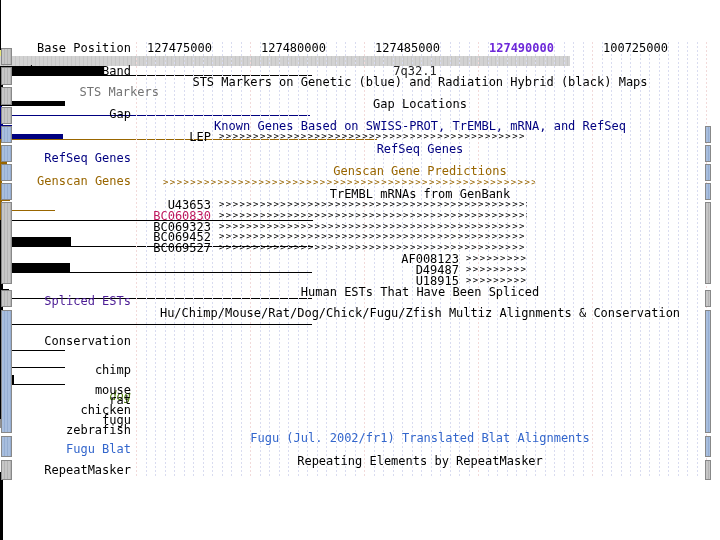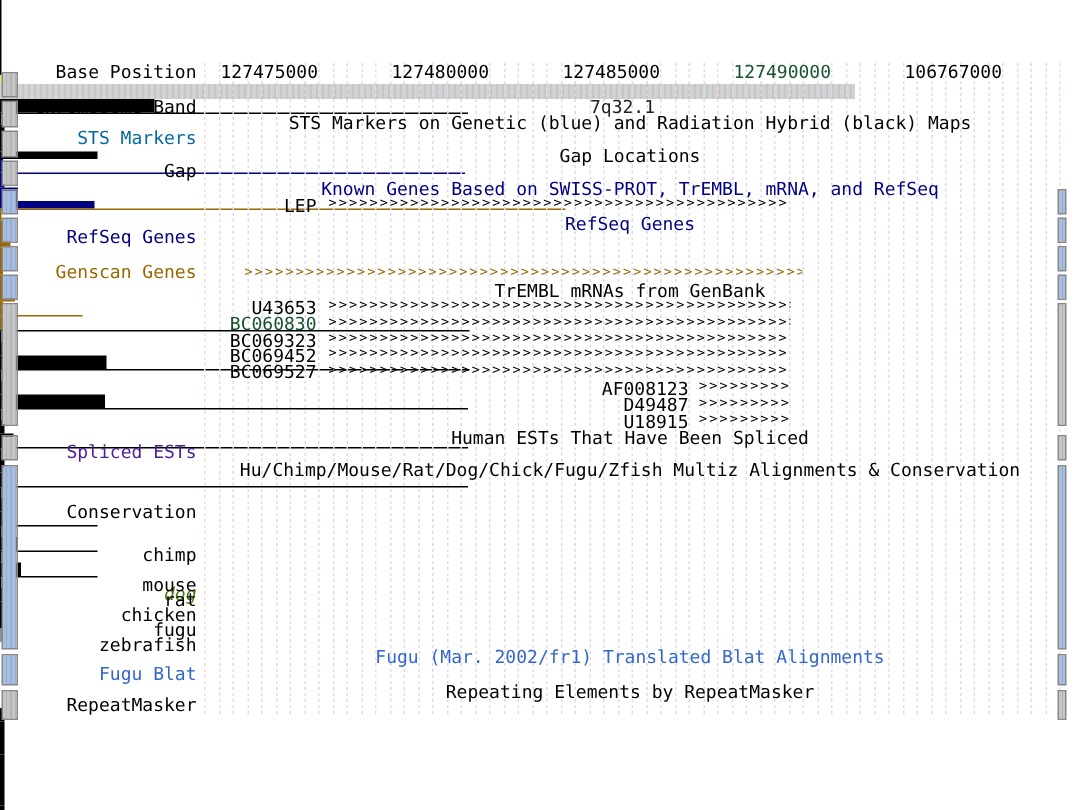--- a/index.html
+++ b/index.html
@@ -101,37 +101,38 @@
     <div class="btn blue" style="left: 1px; top: 436px; width: 11px; height: 21px;"></div>
     <div class="btn blue" style="left: 705px; top: 436px; width: 6px; height: 21px;"></div>
     <div class="btn gray" style="left: 1px; top: 460px; width: 11px; height: 20px;"></div>
     <div class="btn gray" style="left: 705px; top: 460px; width: 6px; height: 20px;"></div>
     <div class="txt rtxt" style="left: 142px; top: 43px; width: 70px; color: rgb(0, 0, 0);">127475000</div>
     <div style="left: 214px; top: 43px; width: 1px; height: 10px; background: rgb(0, 0, 0);"></div>
     <div class="txt rtxt" style="left: 256px; top: 43px; width: 70px; color: rgb(0, 0, 0);">127480000</div>
     <div style="left: 328px; top: 43px; width: 1px; height: 10px; background: rgb(0, 0, 0);"></div>
     <div class="txt rtxt" style="left: 370px; top: 43px; width: 70px; color: rgb(0, 0, 0);">127485000</div>
     <div style="left: 442px; top: 43px; width: 1px; height: 10px; background: rgb(0, 0, 0);"></div>
-    <div class="txt rtxt" style="left: 484px; top: 43px; width: 70px; color: #14532d;">127490000</div>
+    <div class="txt rtxt" style="left: 484px; top: 43px; width: 70px; color: #6d28d9; font-weight: bold;">127490000</div>
     <div style="left: 556px; top: 43px; width: 1px; height: 10px; background: rgb(0, 0, 0);"></div>
-    <div class="txt rtxt" style="left: 598px; top: 43px; width: 70px; color: rgb(0, 0, 0);">106767000</div>
+    <div class="txt rtxt" style="left: 598px; top: 43px; width: 70px; color: rgb(0, 0, 0);">100725000</div>
     <div style="left: 670px; top: 43px; width: 1px; height: 10px; background: rgb(0, 0, 0);"></div>
     <div style="left: 697px; top: 43px; width: 6px; height: 6px; background: rgb(232, 232, 122);"></div>
     <div class="txt ctr" style="left: 420px; top: 77px; color: rgb(0, 0, 0);">STS Markers on Genetic (blue) and Radiation Hybrid (black) Maps</div>
     <div class="txt ctr" style="left: 420px; top: 99px; color: rgb(0, 0, 0);">Gap Locations</div>
     <div class="txt ctr" style="left: 420px; top: 121px; color: rgb(0, 0, 128);">Known Genes Based on SWISS-PROT, TrEMBL, mRNA, and RefSeq</div>
     <div class="txt ctr" style="left: 420px; top: 144px; color: rgb(0, 0, 128);">RefSeq Genes</div>
+    <div class="txt ctr" style="left: 420px; top: 166px; color: rgb(153, 102, 0);">Genscan Gene Predictions</div>
     <div class="txt ctr" style="left: 420px; top: 189px; color: rgb(0, 0, 0);">TrEMBL mRNAs from GenBank</div>
     <div class="txt ctr" style="left: 420px; top: 308px; color: rgb(0, 0, 0);">Hu/Chimp/Mouse/Rat/Dog/Chick/Fugu/Zfish Multiz Alignments &amp; Conservation</div>
     <div class="txt ctr" style="left: 420px; top: 287px; color: rgb(0, 0, 0);">Human ESTs That Have Been Spliced</div>
-    <div class="txt ctr" style="left: 420px; top: 433px; color: rgb(51, 102, 204);">Fugu (Mar. 2002/fr1) Translated Blat Alignments</div>
+    <div class="txt ctr" style="left: 420px; top: 433px; color: rgb(51, 102, 204);">Fugu (Jul. 2002/fr1) Translated Blat Alignments</div>
     <div class="txt ctr" style="left: 420px; top: 456px; color: rgb(0, 0, 0);">Repeating Elements by RepeatMasker</div>
     <div class="txt rtxt" style="left: 0px; top: 43px; width: 131px; color: rgb(0, 0, 0);">Base Position</div>
     <div class="txt rtxt" style="left: 0px; top: 66px; width: 131px; color: rgb(0, 0, 0);">Chromosome Band</div>
-    <div class="txt rtxt" style="left: 0px; top: 87px; width: 131px; color: #0369a1;">STS Markers</div>
+    <div class="txt rtxt" style="left: 0px; top: 87px; width: 131px; color: #737373; padding-left: 28px;">STS Markers</div>
     <div class="txt rtxt" style="left: 0px; top: 109px; width: 131px; color: rgb(0, 0, 0);">Gap</div>
     <div class="txt rtxt" style="left: 0px; top: 153px; width: 131px; color: rgb(0, 0, 128);">RefSeq Genes</div>
     <div class="txt rtxt" style="left: 0px; top: 176px; width: 131px; color: rgb(153, 102, 0);">Genscan Genes</div>
     <div class="txt rtxt" style="left: 0px; top: 296px; width: 131px; color: #4c1d95;">Spliced ESTs</div>
     <div class="txt rtxt" style="left: 0px; top: 336px; width: 131px; color: rgb(0, 0, 0);">Conservation</div>
     <div class="txt rtxt" style="left: 0px; top: 365px; width: 131px; color: rgb(0, 0, 0);">chimp</div>
     <div class="txt rtxt" style="left: 0px; top: 391px; width: 131px; color: #4d7c0f; font-style: italic;">dog</div>
     <div class="txt rtxt" style="left: 0px; top: 385px; width: 131px; color: rgb(0, 0, 0);">mouse</div>
     <div class="txt rtxt" style="left: 0px; top: 395px; width: 131px; color: rgb(0, 0, 0);">rat</div>
     <div class="txt rtxt" style="left: 0px; top: 405px; width: 131px; color: rgb(0, 0, 0);">chicken</div>
@@ -165,21 +166,21 @@
     <div style="left: 528px; top: 178px; width: 10px; height: 9px; background: rgb(153, 102, 0);"></div>
     <div style="left: 645px; top: 178px; width: 2px; height: 9px; background: rgb(153, 102, 0);"></div>
     <div style="left: 645px; top: 182px; width: 55px; height: 1px; background: rgb(153, 102, 0);"></div>
     <div style="left: 662px; top: 178px; width: 8px; height: 9px; background: rgb(153, 102, 0);"></div>
     <div class="txt rtxt" style="left: 103px; top: 200px; width: 108px; color: rgb(0, 0, 0);">U43653</div>
     <div style="left: 216px; top: 204px; width: 313px; height: 1px; background: rgb(0, 0, 0);"></div>
     <div style="left: 216px; top: 201px; width: 1px; height: 7px; background: rgb(0, 0, 0);"></div>
     <div class="arrows" style="left: 219px; top: 200px; width: 308px; height: 9px; color: rgb(0, 0, 0);">&gt;&gt;&gt;&gt;&gt;&gt;&gt;&gt;&gt;&gt;&gt;&gt;&gt;&gt;&gt;&gt;&gt;&gt;&gt;&gt;&gt;&gt;&gt;&gt;&gt;&gt;&gt;&gt;&gt;&gt;&gt;&gt;&gt;&gt;&gt;&gt;&gt;&gt;&gt;&gt;&gt;&gt;&gt;&gt;&gt;&gt;&gt;&gt;&gt;&gt;&gt;&gt;&gt;&gt;&gt;</div>
     <div style="left: 473px; top: 200px; width: 3px; height: 9px; background: rgb(0, 0, 0);"></div>
     <div style="left: 529px; top: 200px; width: 71px; height: 9px; background: rgb(0, 0, 0);"></div>
-    <div class="txt rtxt" style="left: 103px; top: 211px; width: 108px; color: #14532d;">BC060830</div>
+    <div class="txt rtxt" style="left: 103px; top: 211px; width: 108px; color: #be185d;">BC060830</div>
     <div style="left: 216px; top: 215px; width: 313px; height: 1px; background: rgb(0, 0, 0);"></div>
     <div style="left: 216px; top: 212px; width: 1px; height: 7px; background: rgb(0, 0, 0);"></div>
     <div class="arrows" style="left: 219px; top: 211px; width: 308px; height: 9px; color: rgb(0, 0, 0);">&gt;&gt;&gt;&gt;&gt;&gt;&gt;&gt;&gt;&gt;&gt;&gt;&gt;&gt;&gt;&gt;&gt;&gt;&gt;&gt;&gt;&gt;&gt;&gt;&gt;&gt;&gt;&gt;&gt;&gt;&gt;&gt;&gt;&gt;&gt;&gt;&gt;&gt;&gt;&gt;&gt;&gt;&gt;&gt;&gt;&gt;&gt;&gt;&gt;&gt;&gt;&gt;&gt;&gt;&gt;</div>
     <div style="left: 473px; top: 211px; width: 3px; height: 9px; background: rgb(0, 0, 0);"></div>
     <div style="left: 529px; top: 211px; width: 70px; height: 9px; background: rgb(0, 0, 0);"></div>
     <div class="txt rtxt" style="left: 103px; top: 222px; width: 108px; color: rgb(0, 0, 0);">BC069323</div>
     <div style="left: 216px; top: 226px; width: 312px; height: 1px; background: rgb(0, 0, 0);"></div>
     <div style="left: 216px; top: 223px; width: 1px; height: 7px; background: rgb(0, 0, 0);"></div>
     <div class="arrows" style="left: 219px; top: 222px; width: 307px; height: 9px; color: rgb(0, 0, 0);">&gt;&gt;&gt;&gt;&gt;&gt;&gt;&gt;&gt;&gt;&gt;&gt;&gt;&gt;&gt;&gt;&gt;&gt;&gt;&gt;&gt;&gt;&gt;&gt;&gt;&gt;&gt;&gt;&gt;&gt;&gt;&gt;&gt;&gt;&gt;&gt;&gt;&gt;&gt;&gt;&gt;&gt;&gt;&gt;&gt;&gt;&gt;&gt;&gt;&gt;&gt;&gt;&gt;&gt;</div>
     <div style="left: 473px; top: 222px; width: 3px; height: 9px; background: rgb(0, 0, 0);"></div>

